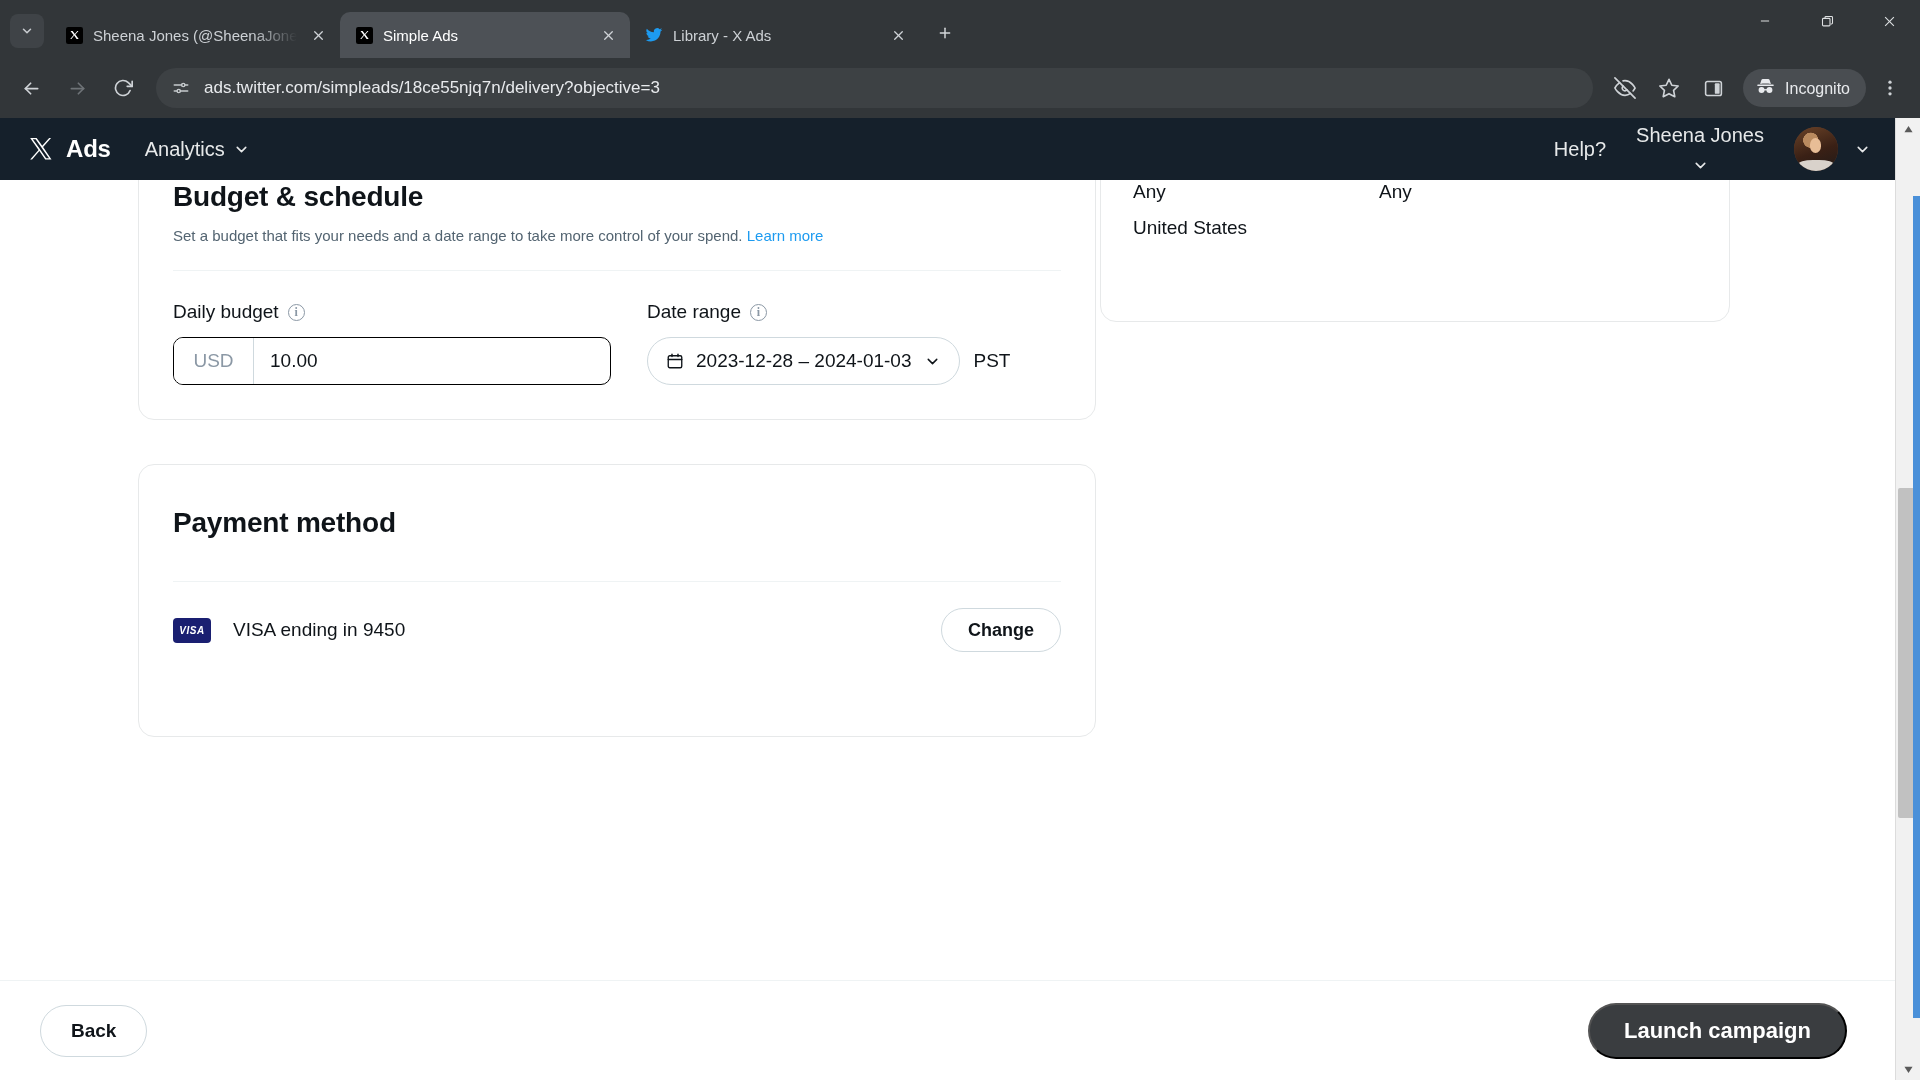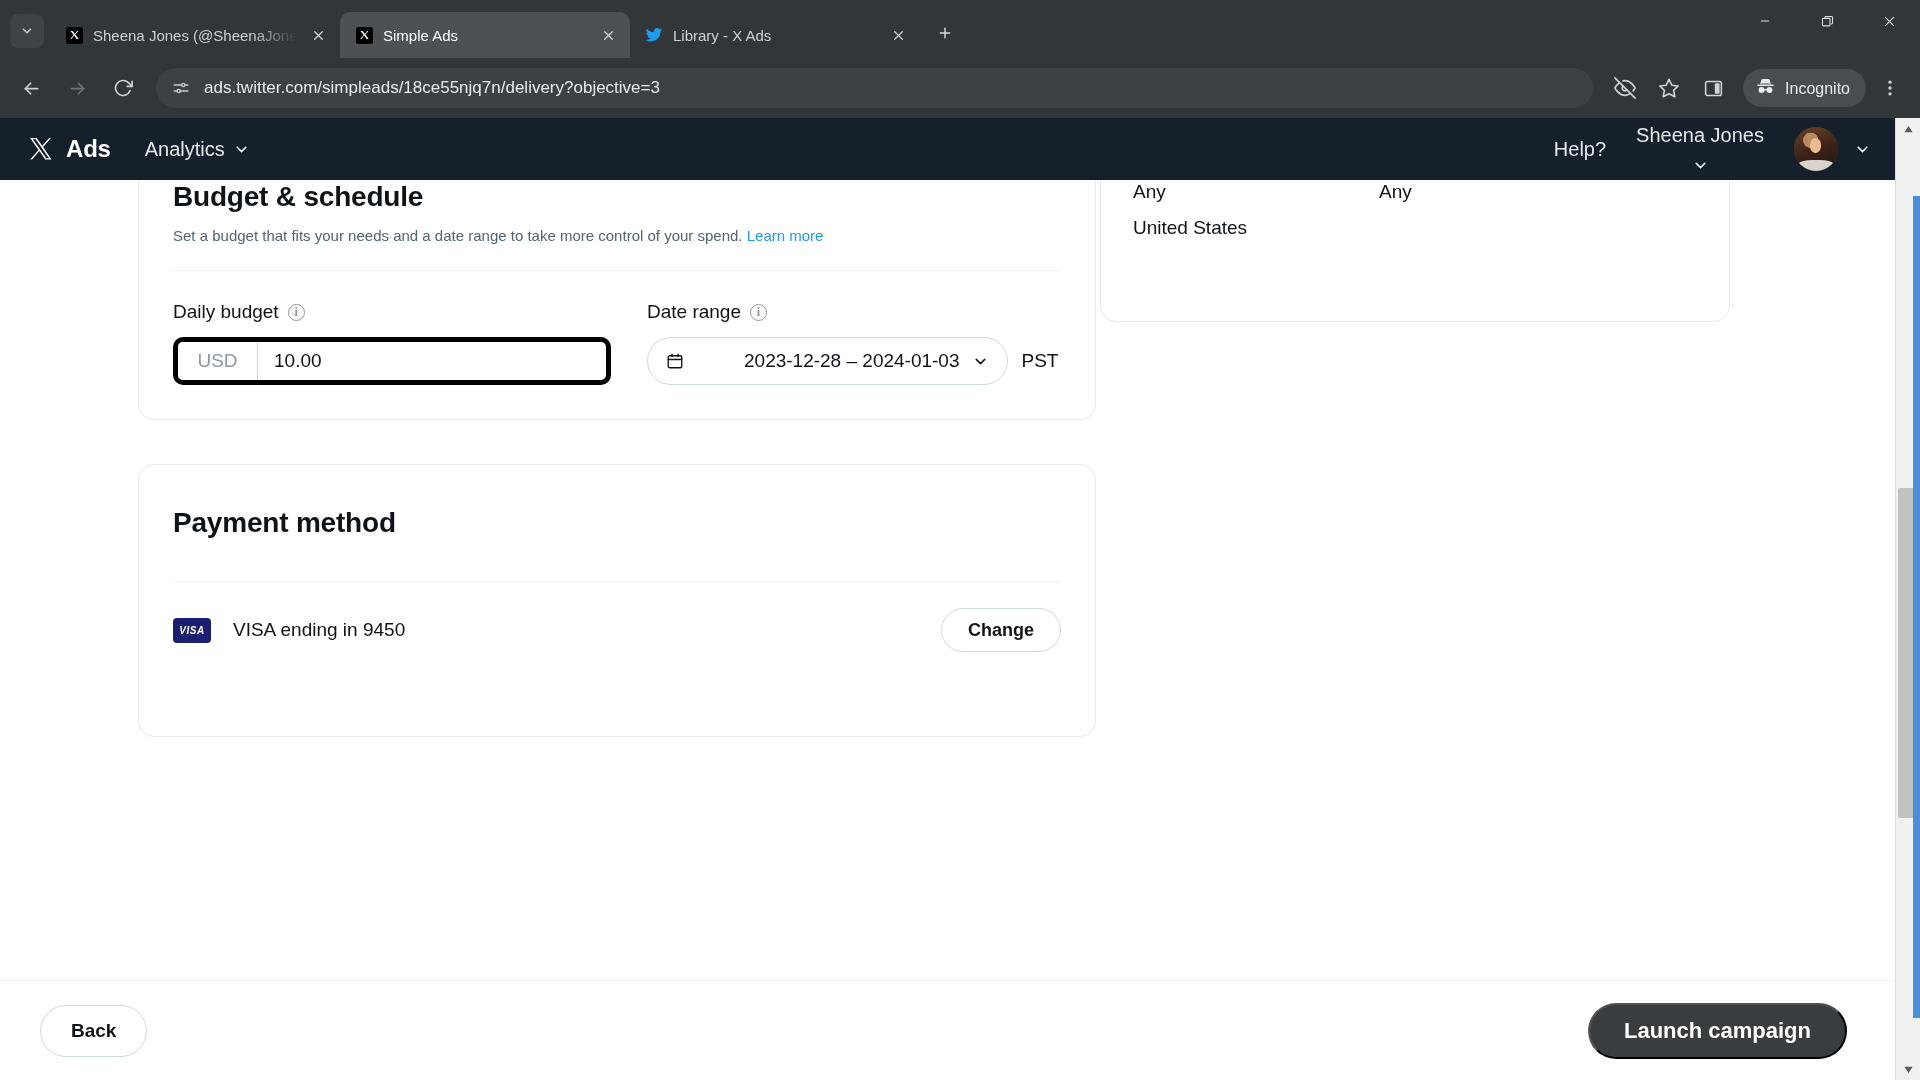--- a/index.html
+++ b/index.html
@@ -120,34 +120,34 @@
 
   .field-row { display:flex; gap: 36px; padding: 30px 0 34px 0; }
   .field-label { font-size:19px; color:#0f1419; display:flex; align-items:center; gap:9px; }
   .info-i {
     width:17px; height:17px; border-radius:50%; border:1.5px solid #8b98a5; color:#8b98a5;
     font-size:12px; font-weight:700; display:flex; align-items:center; justify-content:center;
     font-family:"Liberation Serif", serif; line-height:1;
   }
   .budget-input {
     margin-top:14px; display:flex; align-items:stretch; width: 438px; height: 48px;
-    border:5px solid #000000; border-radius: 10px; overflow:hidden; background:#fff;
+    border:1px solid #000000; border-radius: 10px; overflow:hidden; background:#fff;
   }
   .budget-cur {
     width: 80px; display:flex; align-items:center; justify-content:center;
     color:#8b98a5; font-size:19px; border-right:1px solid #cfd9de; background:#fff;
   }
   .budget-val { flex:1; display:flex; align-items:center; padding-left:16px; color:#0f1419; font-size:19px;}
 
   .daterow { margin-top:14px; display:flex; align-items:center; gap:14px;}
   .date-select {
     height:48px; border:1px solid #cfd9de; border-radius:24px; display:flex; align-items:center;
     gap:12px; padding: 0 18px; cursor:pointer; background:#fff;
   }
-  .date-text { font-size:19px; color:#0f1419; white-space:nowrap;margin-left:48px;}
+  .date-text { font-size:19px; color:#0f1419; white-space:nowrap;}
   .tz { font-size:19px; color:#0f1419;}
 
   .pay-row { display:flex; align-items:center; padding: 26px 0 30px 0; }
   .visa-badge {
     width:38px; height:25px; border-radius:4px; background:#1a1f71; color:#fff;
     display:flex; align-items:center; justify-content:center; font-size:10px;
     font-weight:700; font-style:italic; letter-spacing:0.5px; flex:none;
   }
   .pay-text { font-size:19px; color:#0f1419; margin-left:22px;}
   .btn-change {

